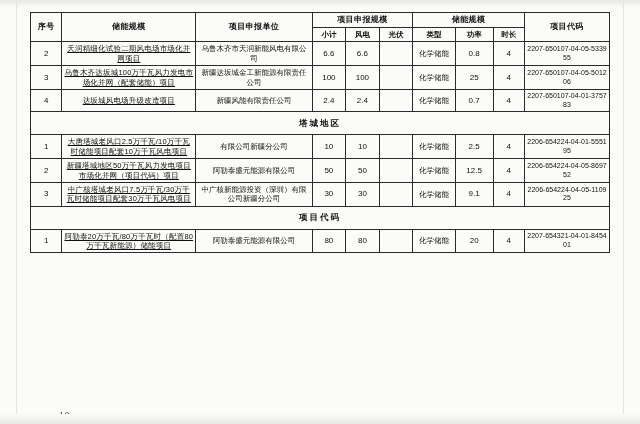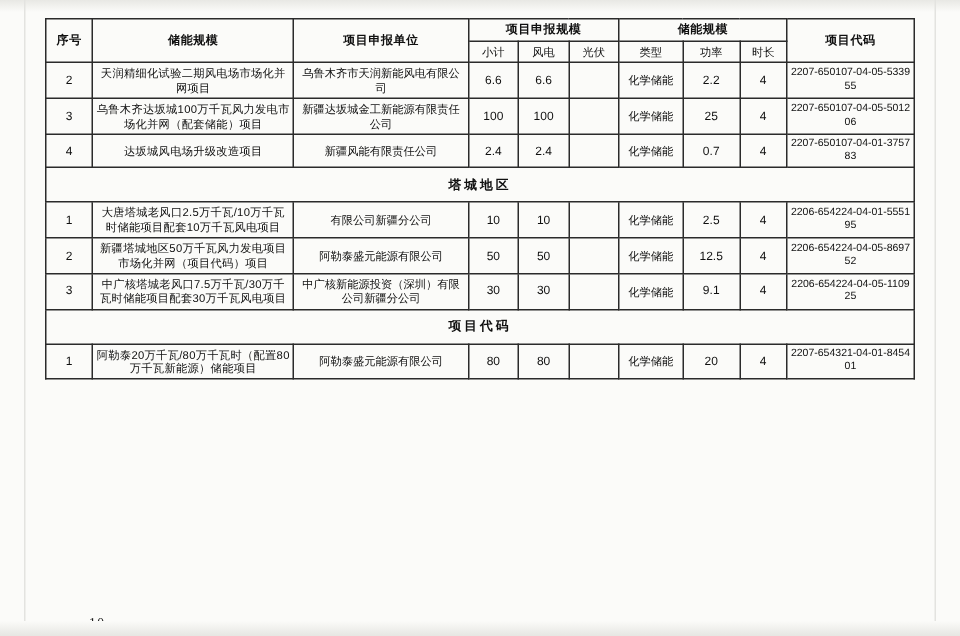--- a/index.html
+++ b/index.html
@@ -41,29 +41,30 @@
     text-align: center;
     line-height: 1.25;
     word-break: break-all;
   }
   .hdr-main {
     font-weight: bold;
     font-size: 8px;
     letter-spacing: 0.4px;
   }
   .hdr-sub {
-    font-weight: normal;
+    font-weight: bold;
     font-size: 7.5px;
   }
   .cell-name {
     text-align: left;
     padding-left: 4px;
     padding-right: 3px;
     font-size: 7.5px;
     letter-spacing: 0.2px;
+    text-decoration: underline;
   }
   .cell-unit {
     text-align: left;
     padding-left: 4px;
     padding-right: 3px;
     font-size: 7.5px;
   }
   .cell-code {
     font-size: 7px;
     letter-spacing: 0px;
@@ -169,21 +170,21 @@
       <tbody>
 
         <tr>
           <td class="num">2</td>
           <td class="cell-name">天润精细化试验二期风电场市场化并网项目</td>
           <td class="cell-unit">乌鲁木齐市天润新能风电有限公司</td>
           <td class="num">6.6</td>
           <td class="num">6.6</td>
           <td class="num"></td>
           <td>化学储能</td>
-          <td class="num">2.2</td>
+          <td class="num">0.8</td>
           <td class="num">4</td>
           <td class="cell-code">2207-650107-04-05-533955</td>
         </tr>
 
         <tr>
           <td class="num">3</td>
           <td class="cell-name">乌鲁木齐达坂城100万千瓦风力发电市场化并网（配套储能）项目</td>
           <td class="cell-unit">新疆达坂城金工新能源有限责任公司</td>
           <td class="num">100</td>
           <td class="num">100</td>

